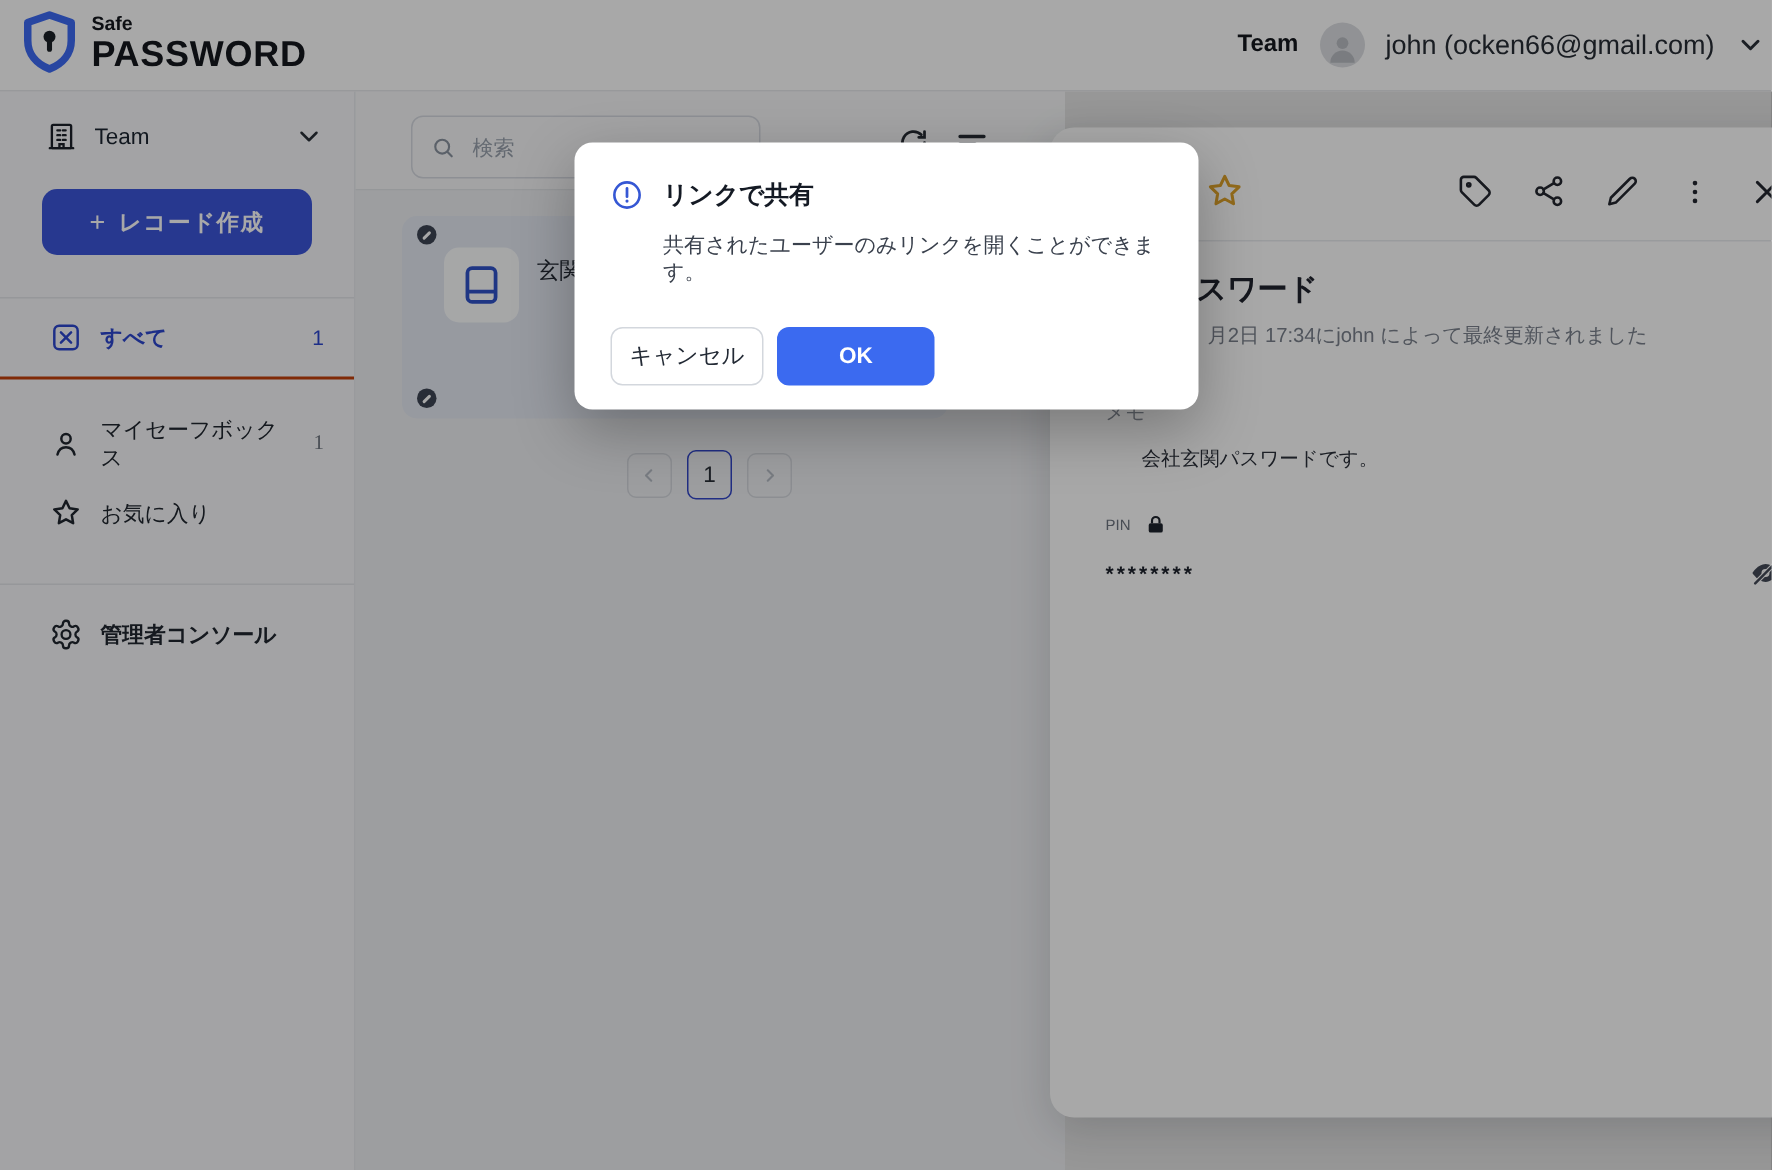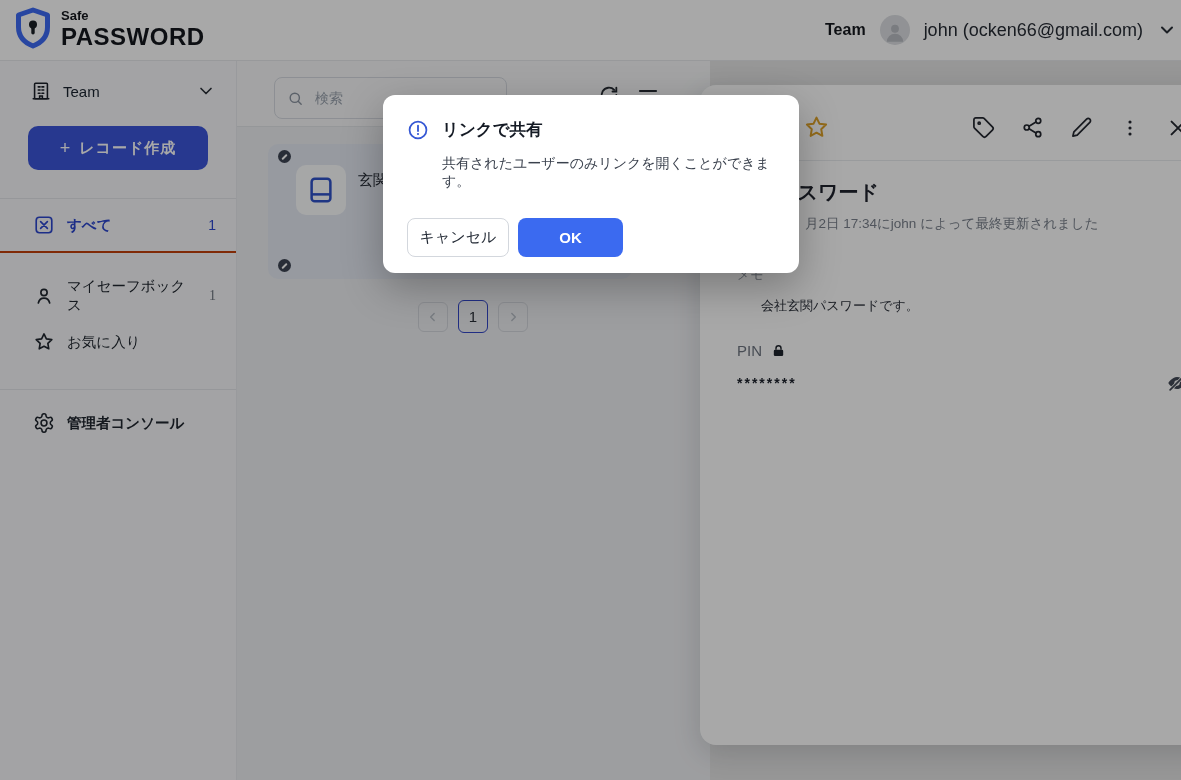--- a/index.html
+++ b/index.html
@@ -64,21 +64,21 @@
   .panel-head{position:relative;height:75px;border-bottom:1px solid #e9ebef;}
   .fav-star{position:absolute;left:103px;top:29px;color:#dfa32a;cursor:pointer;}
   .head-actions{position:absolute;right:32px;top:31px;display:flex;gap:26px;align-items:center;color:#23272f;}
   .head-actions .act{cursor:pointer;}
   .panel-body{padding:18px 33px 0 37px;}
   .p-title{font-size:20px;font-weight:700;color:#20242e;white-space:nowrap;}
   .p-updated{margin:9px 0 0 68px;font-size:13.5px;color:#7b828d;white-space:nowrap;}
   .p-label{margin-top:33px;font-size:13px;color:#8b919c;}
   .p-value{margin-top:13px;font-size:13px;color:#2b303a;margin-left:24px;}
   .pin-row{margin-top:27px;display:flex;align-items:center;gap:9px;}
-  .pin-label{font-size:15px;color:#6e7580;}
+  .pin-label{font-size:10px;color:#6e7580;}
   .masked-row{margin-top:13px;display:flex;justify-content:space-between;align-items:center;}
   .masked{font-size:14px;font-weight:700;letter-spacing:2px;color:#1d222c;}
   .eye-btn{color:#434a57;cursor:pointer;}
 
   
   .overlay{position:absolute;inset:0;background:rgba(0,0,0,.34);z-index:50;}
   .modal{position:absolute;left:383px;top:95px;width:416px;box-sizing:border-box;background:#fff;border-radius:12px;
          box-shadow:0 14px 40px rgba(0,0,0,.28);z-index:60;padding:24px 20px 16px 24px;}
   .modal-head{display:flex;align-items:center;gap:13px;}
   .modal-title{font-size:16.5px;font-weight:700;color:#141a24;}

